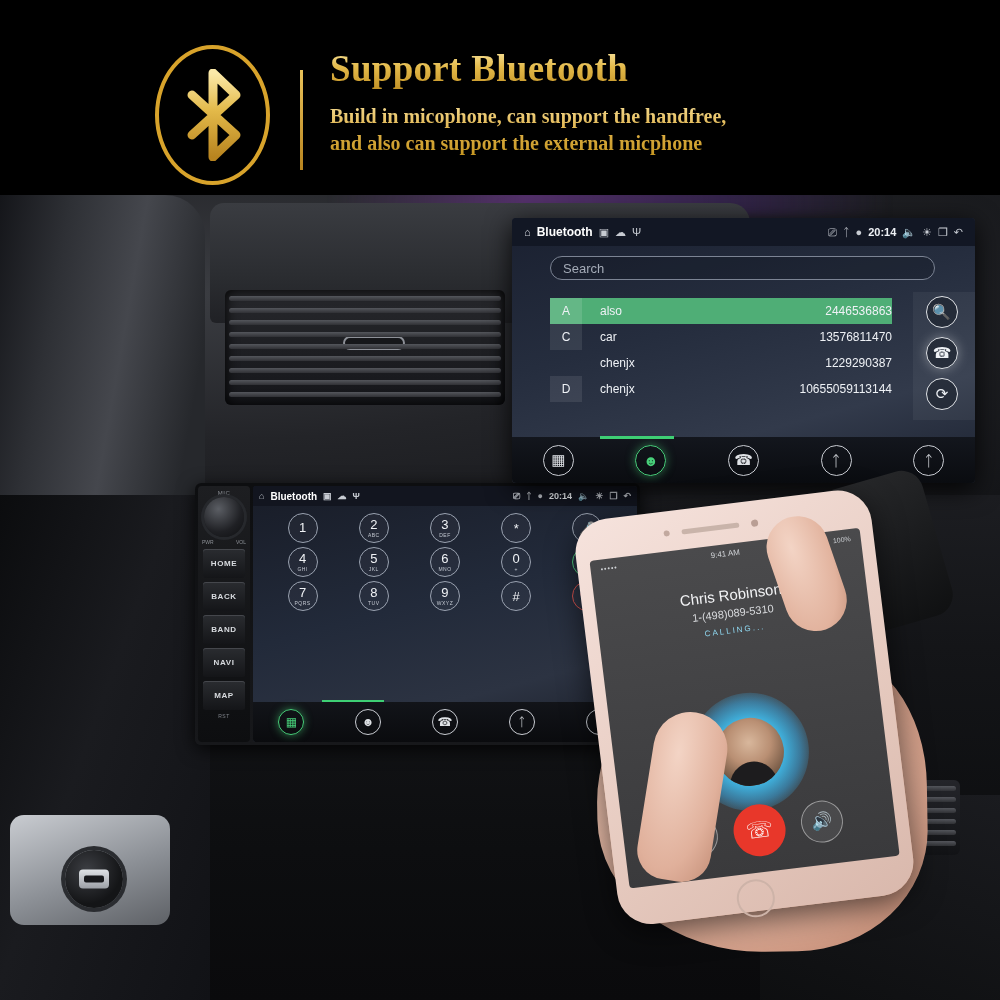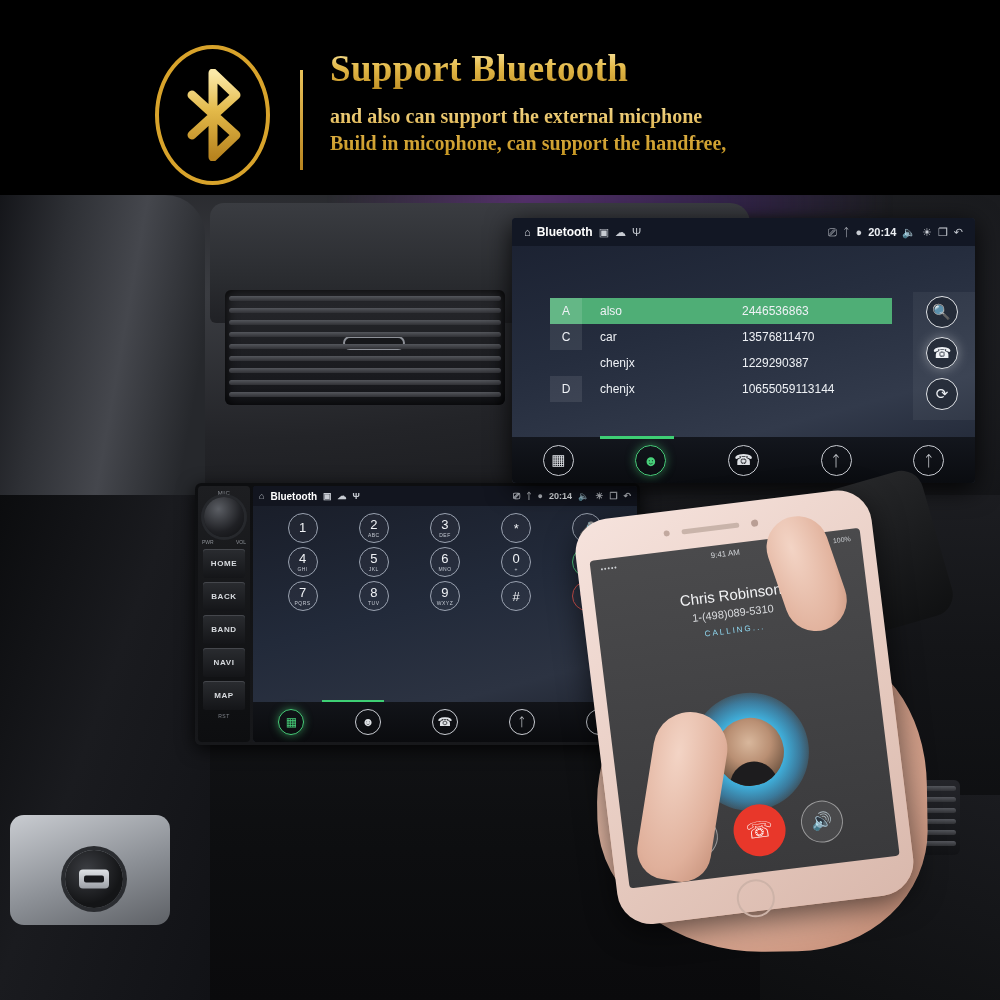--- a/index.html
+++ b/index.html
@@ -221,21 +221,21 @@
   .c-list { position:absolute; left:38px; top:80px; width:342px; }
   .c-row { display:flex; align-items:center; height:26px; font-size:12px; color:#eef1f5; }
   .c-row.sel { background:#4fae76; }
   .c-letter {
     width:32px; height:26px; display:flex; align-items:center; justify-content:center;
     font-size:12px; color:#eef1f5; background:rgba(255,255,255,.09);
   }
   .c-row.sel .c-letter { background:rgba(255,255,255,.12); }
   .c-letter.blank { background:transparent; }
   .c-name { flex:1; padding-left:18px; }
-  .c-num { width:150px; }
+  .c-num { width:150px;text-align:right; }
   .c-side { position:absolute; right:6px; top:78px; width:54px;
     display:flex; flex-direction:column; align-items:center; gap:9px; }
   .c-side-bg { position:absolute; right:0; top:74px; width:62px; height:128px; background:rgba(255,255,255,.05); }
   .c-side-ic {
     width:32px; height:32px; border-radius:50%; border:1px solid #dfe2e6;
     display:flex; align-items:center; justify-content:center; color:#eef1f5; font-size:15px;
     position:relative; z-index:2; background:rgba(20,25,36,.5);
   }
   .c-side-ic.glow { box-shadow:0 0 12px rgba(255,255,255,.35); }
   .c-navbar {
@@ -347,22 +347,22 @@
             <stop offset="100%" stop-color="#b8841f"></stop>
           </linearGradient>
         </defs>
         <path d="M31 4 L31 88 M31 4 L54 26 L10 66 M31 88 L54 66 L10 26" fill="none" stroke="url(#gold)" stroke-width="9" stroke-linejoin="round" stroke-linecap="round"></path>
       </svg>
     </div>
     <div class="divider"></div>
     <div class="banner-text">
       <div class="banner-title">Support Bluetooth</div>
       <div class="banner-sub">
+        <div>Build in micophone, can support the handfree,</div>
         <div>and also can support the external micphone</div>
-        <div>Build in micophone, can support the handfree,</div>
       </div>
     </div>
   </div>
 
   <div class="car-bg">
     <div class="dash-upper">
       <div class="windshield-glow"></div>
       <div class="a-pillar"></div>
       <div class="dash-top-panel"></div>
       <div class="vent-block" id="vent1">
@@ -544,20 +544,23 @@
         <span class="sb-ic">ᛏ</span>
         <span class="sb-ic">●</span>
         <span class="sb-time">20:14</span>
         <span class="sb-ic">🔈</span>
         <span class="sb-ic">☀</span>
         <span class="sb-ic">❐</span>
         <span class="sb-ic">↶</span>
       </div>
     </div>
 
+    <div class="c-search">
+      <span>Search</span>
+    </div>
 
     <div class="c-list">
       <div class="c-row sel">
         <span class="c-letter">A</span>
         <span class="c-name">also</span>
         <span class="c-num">2446536863</span>
       </div>
       <div class="c-row">
         <span class="c-letter">C</span>
         <span class="c-name">car</span>

